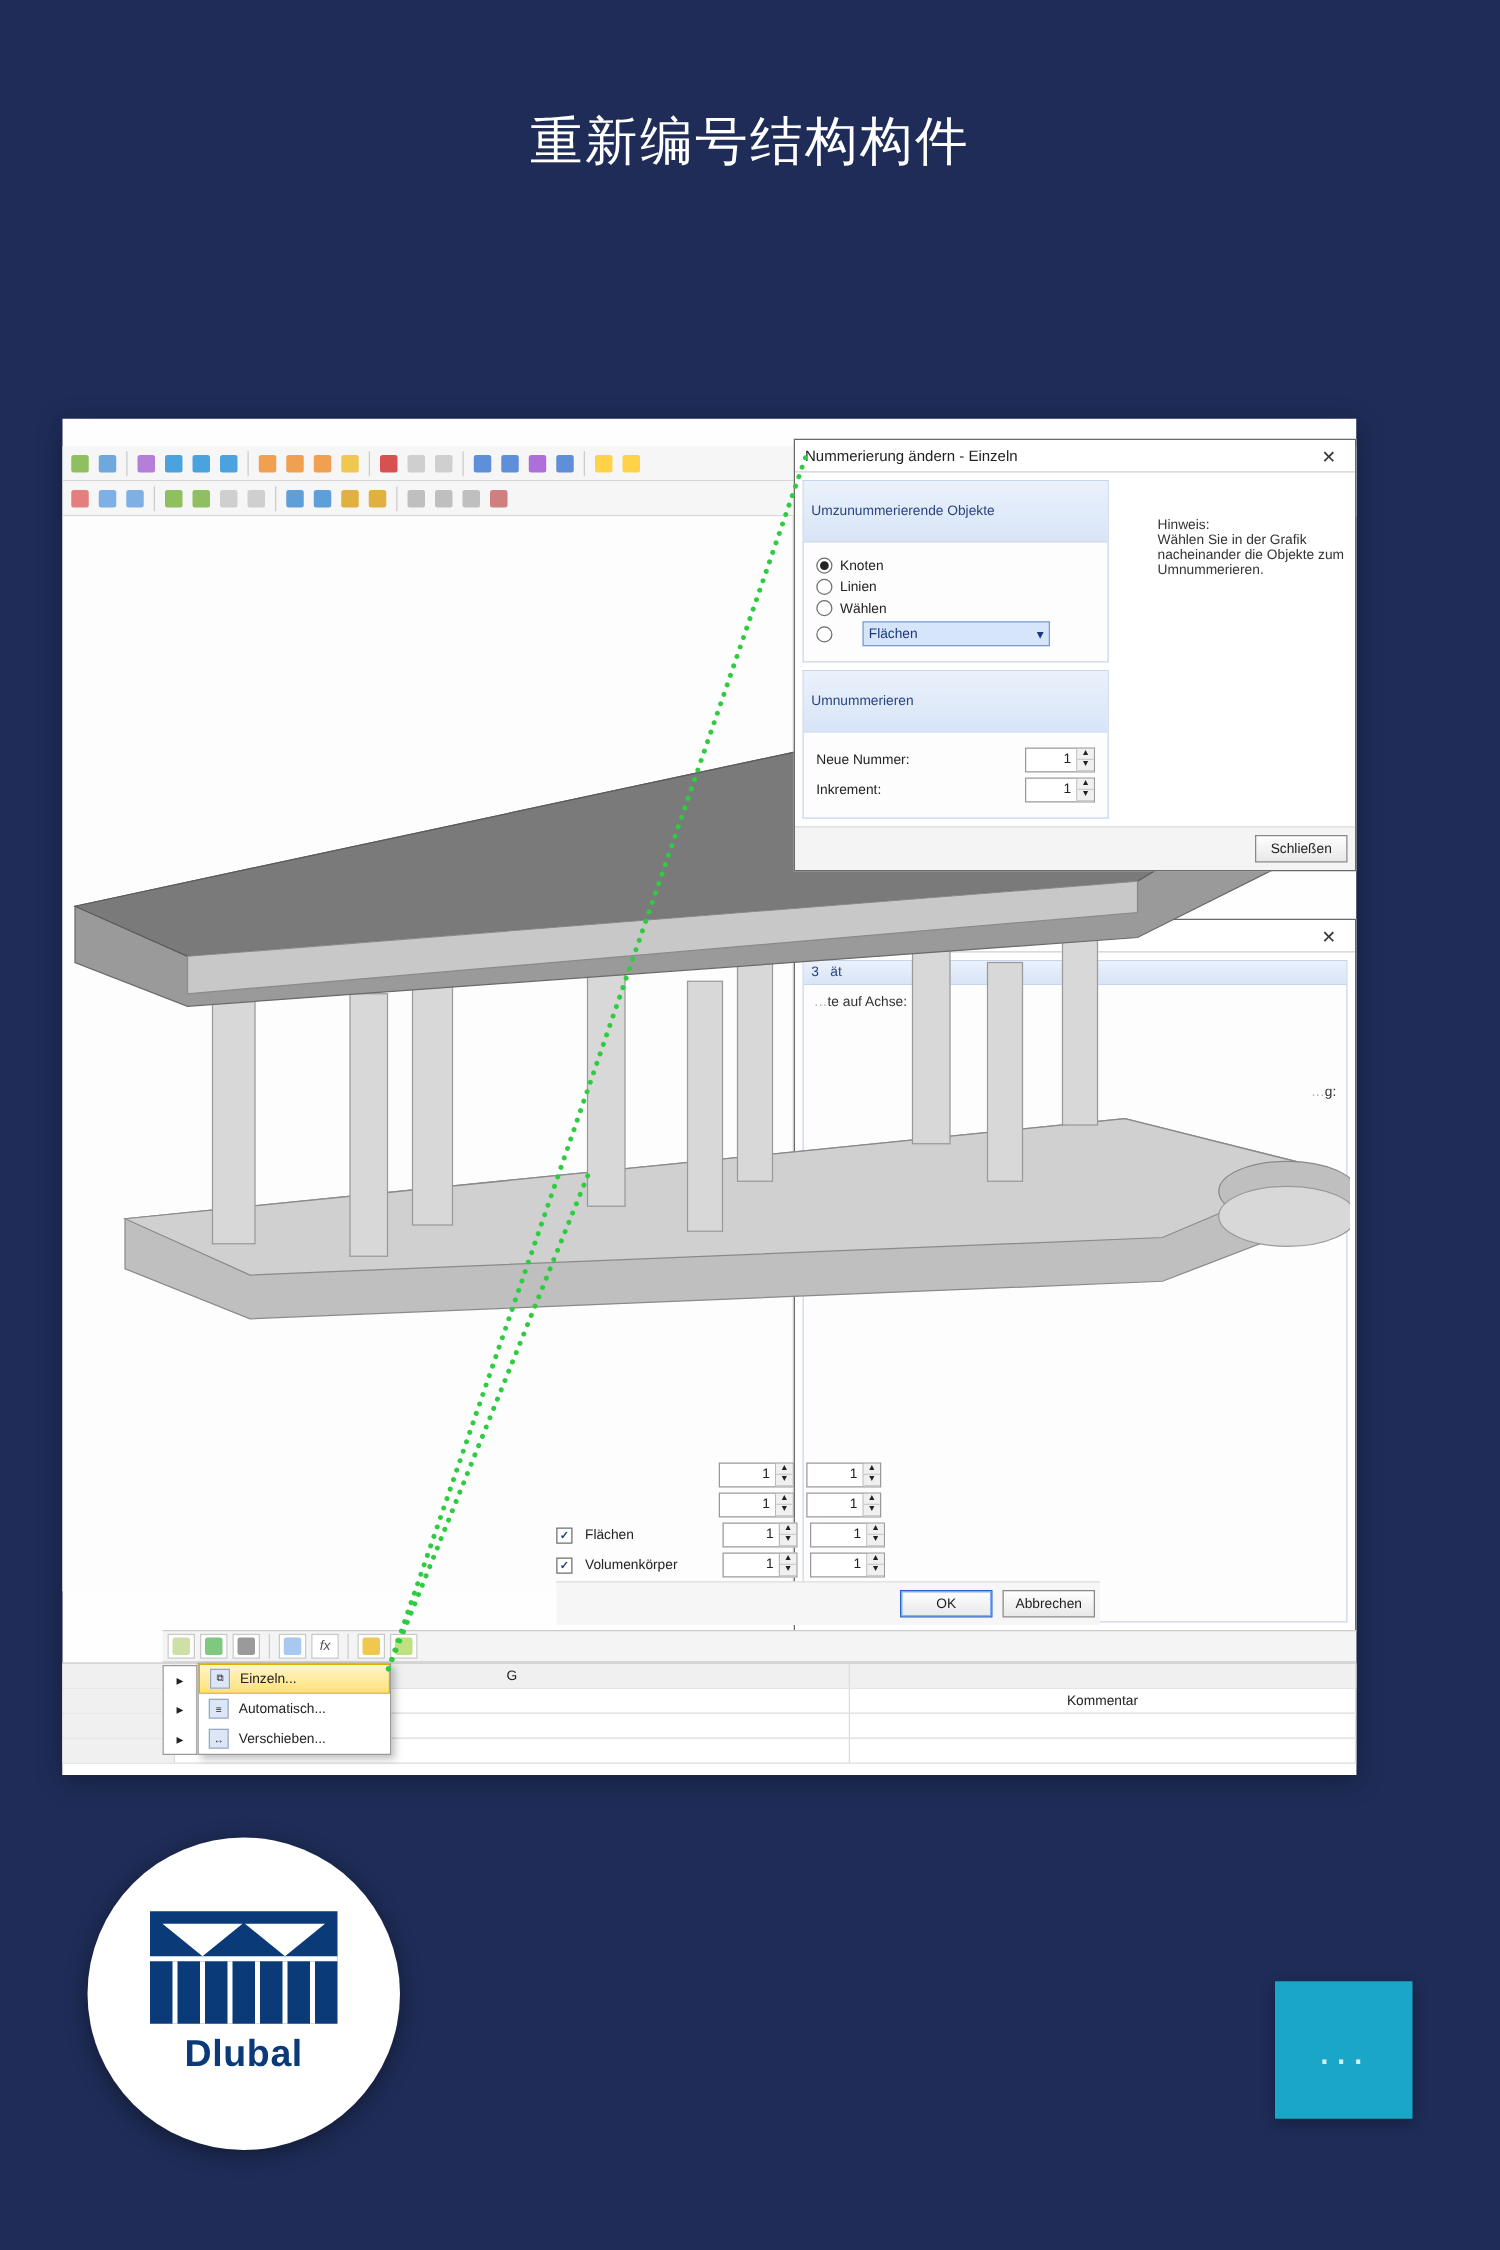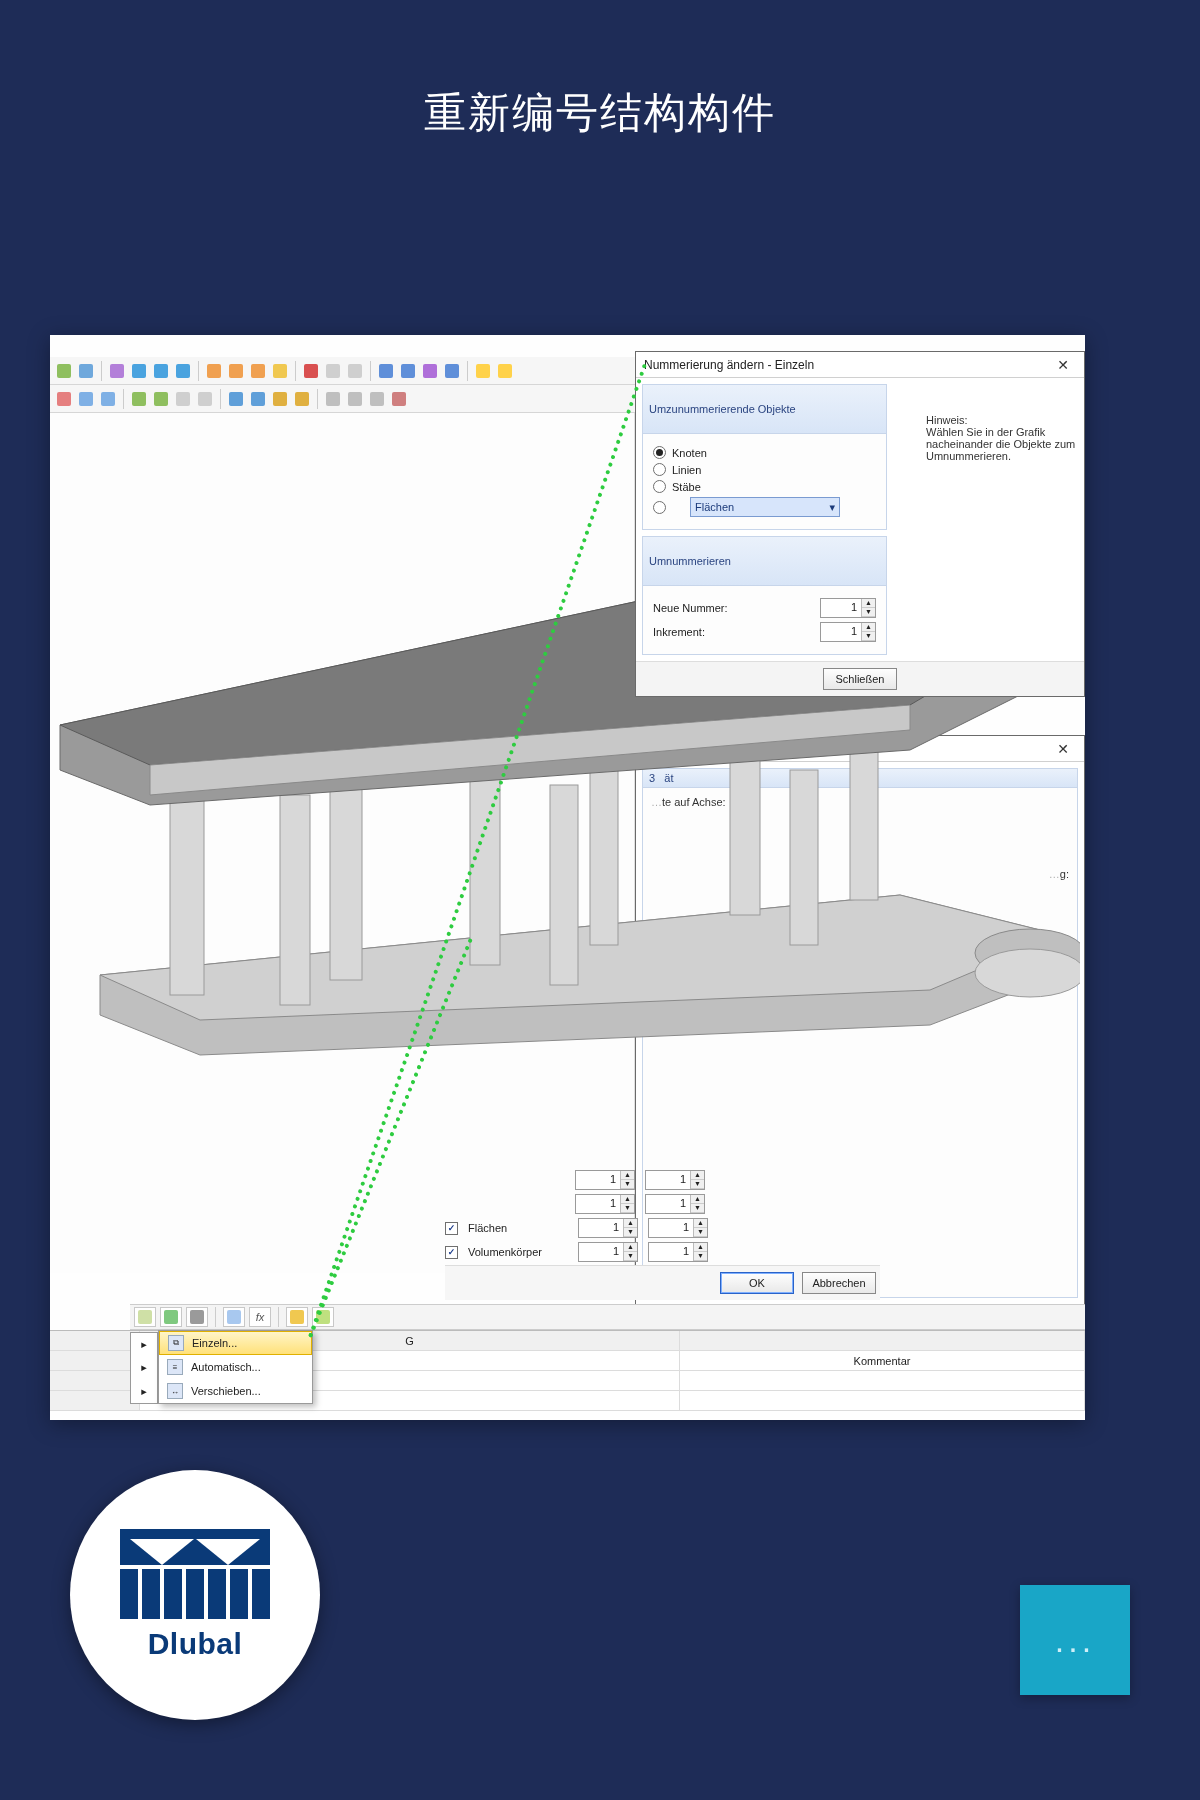--- a/index.html
+++ b/index.html
@@ -148,21 +148,21 @@
     background:#fff;
   }
   .spin .val { flex:1; text-align:right; padding:2px 4px; }
   .spin .btns { width:14px; display:flex; flex-direction:column; border-left:1px solid #bbb;}
   .spin .btns div{ flex:1; font-size:7px; text-align:center; background:#f0f0f0; border-bottom:1px solid #ccc;}
   .hint {
     position:absolute; right:8px; top:36px; width:150px;
     font-size:11px; color:#333;
   }
   .dlg-buttons {
-    display:flex; justify-content:center; gap:6px;
+    display:flex; justify-content:flex-end; gap:6px;
     padding:6px; border-top:1px solid #ddd; background:#f4f4f4;
   }
   .btn {
     min-width:74px; height:22px;
     border:1px solid #888; background:linear-gradient(#fefefe,#e8e8e8);
     display:flex; align-items:center; justify-content:center;
     font-size:11px;
   }
   .btn.primary { border-color:#2a63c8; box-shadow: inset 0 0 0 1px #7fb0ff; }
   
@@ -569,21 +569,21 @@
             <div class="radio-row">
                 <span class="radio-dot sel"></span>
                 <span>Knoten</span>
               </div>
             <div class="radio-row">
                 <span class="radio-dot"></span>
                 <span>Linien</span>
               </div>
             <div class="radio-row">
                 <span class="radio-dot"></span>
-                <span>Stäbe</span>
+                <span>Wählen</span>
               </div>
             <div class="radio-row">
               <span class="radio-dot"></span>
               <div class="sel-drop">
                 <span>Flächen</span>
                 <span>▾</span>
               </div>
             </div>
           </div>
         </div>

